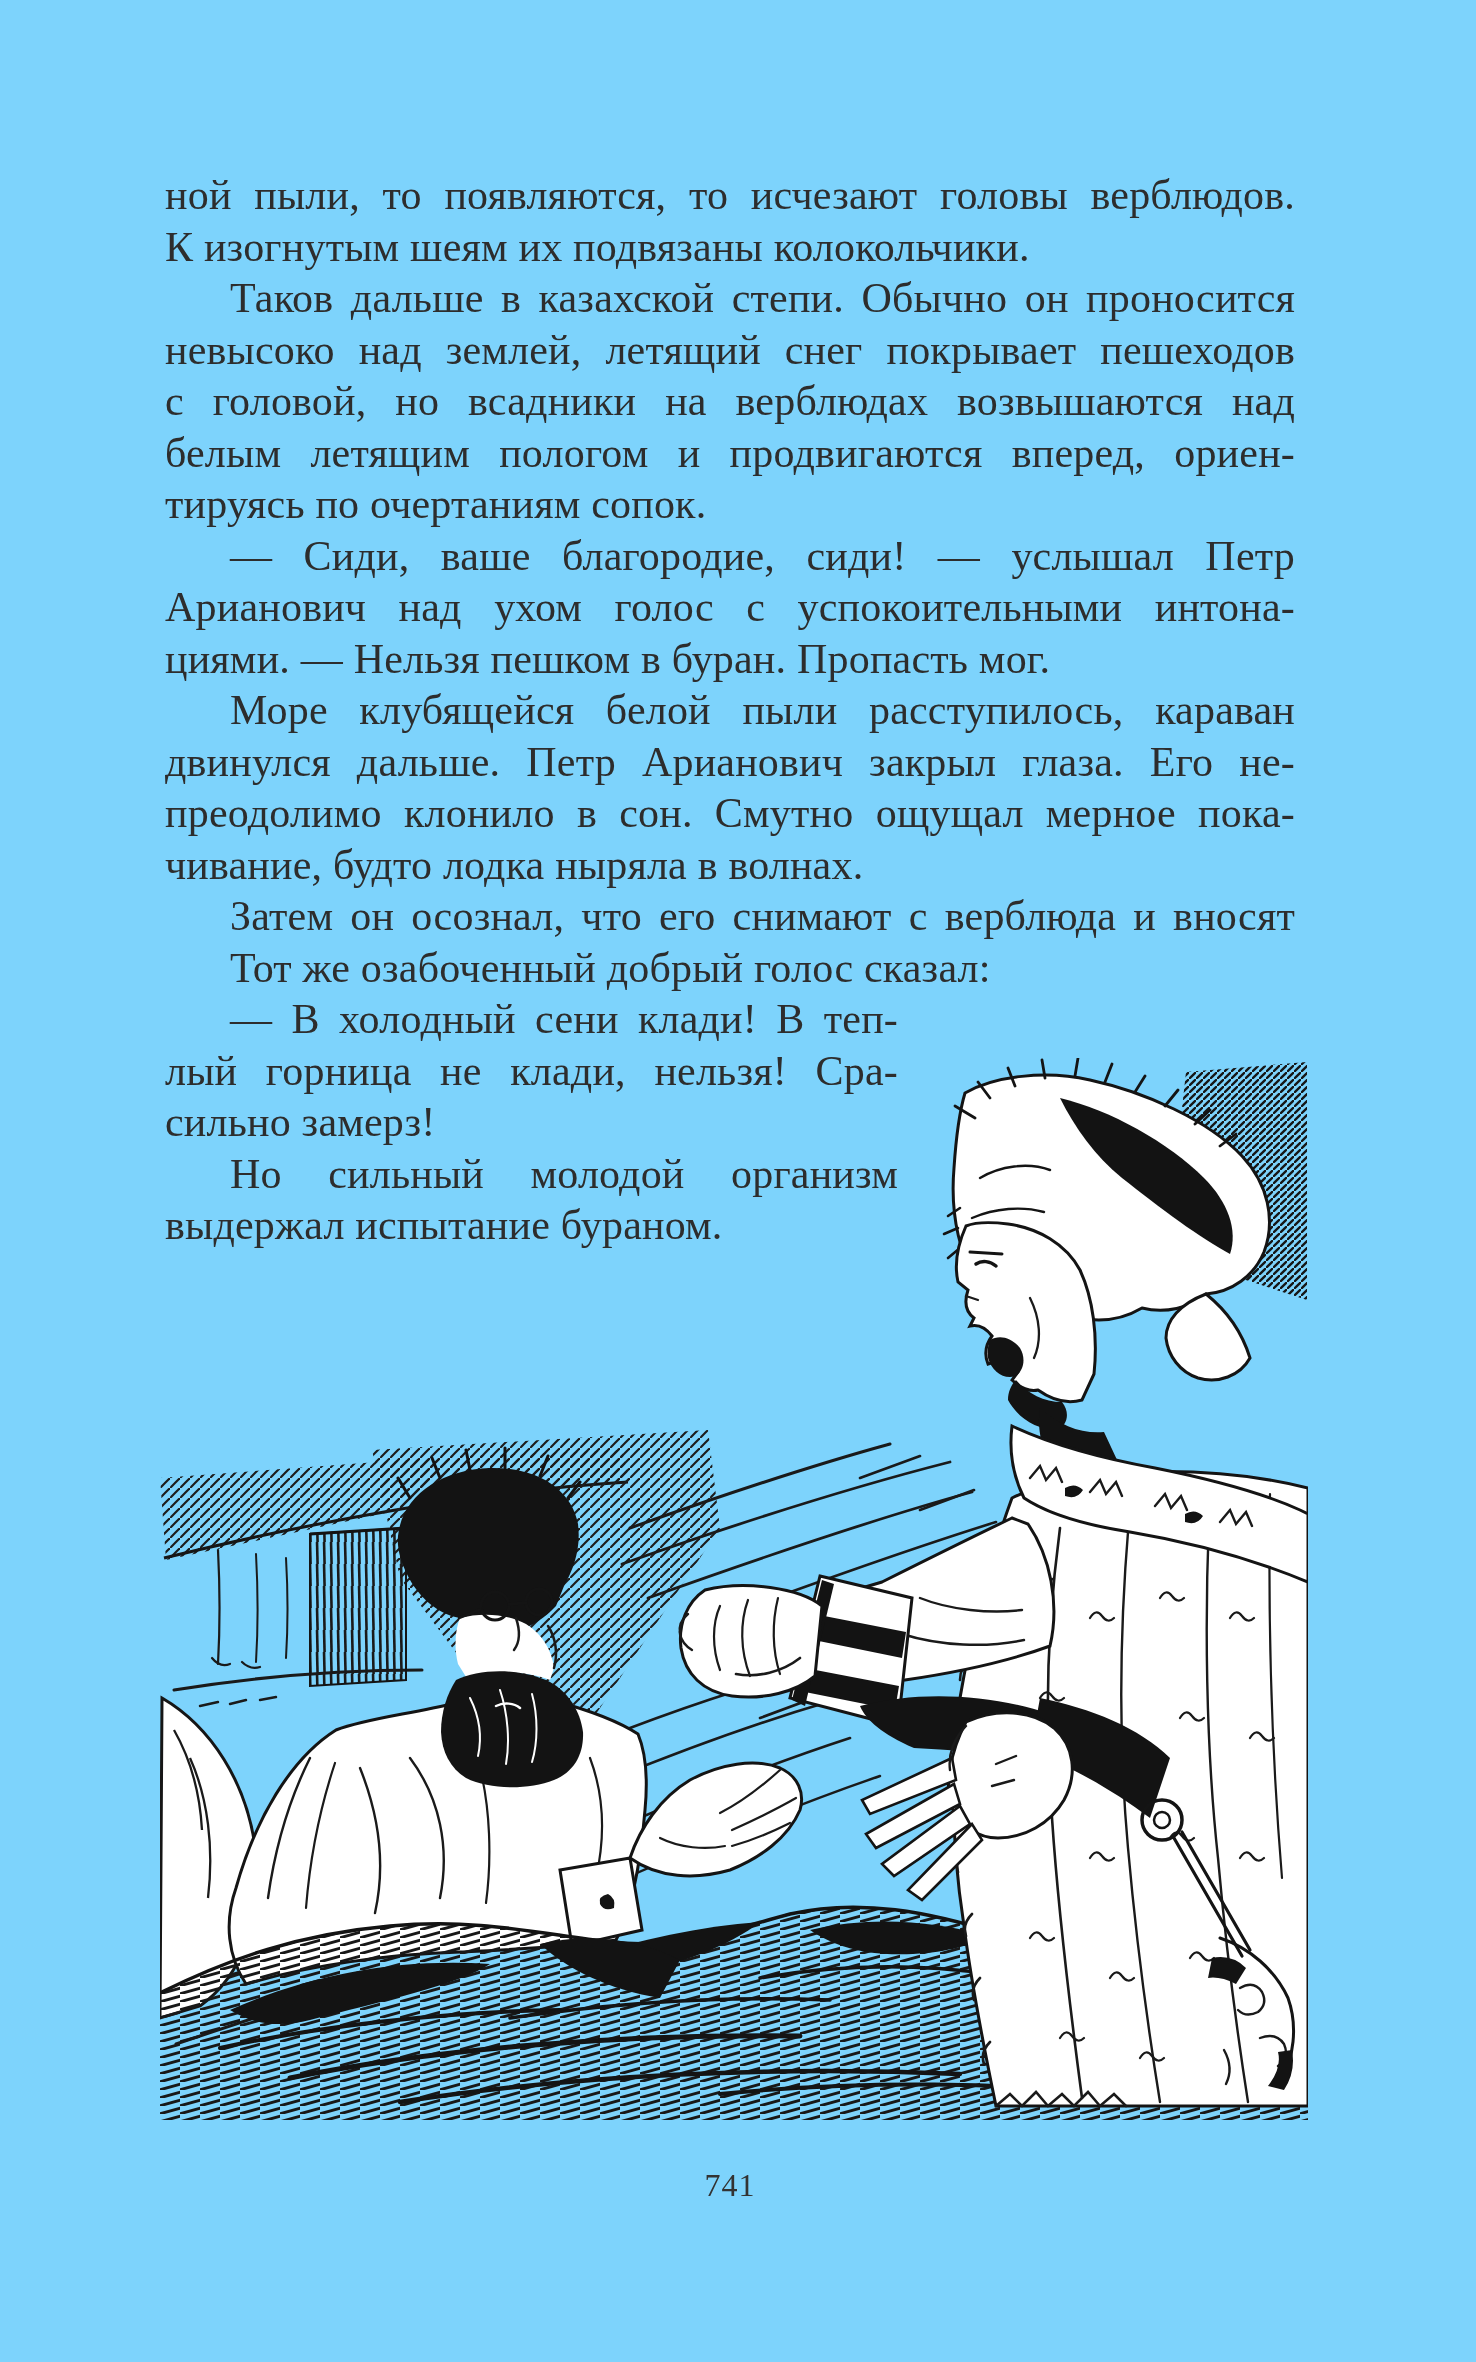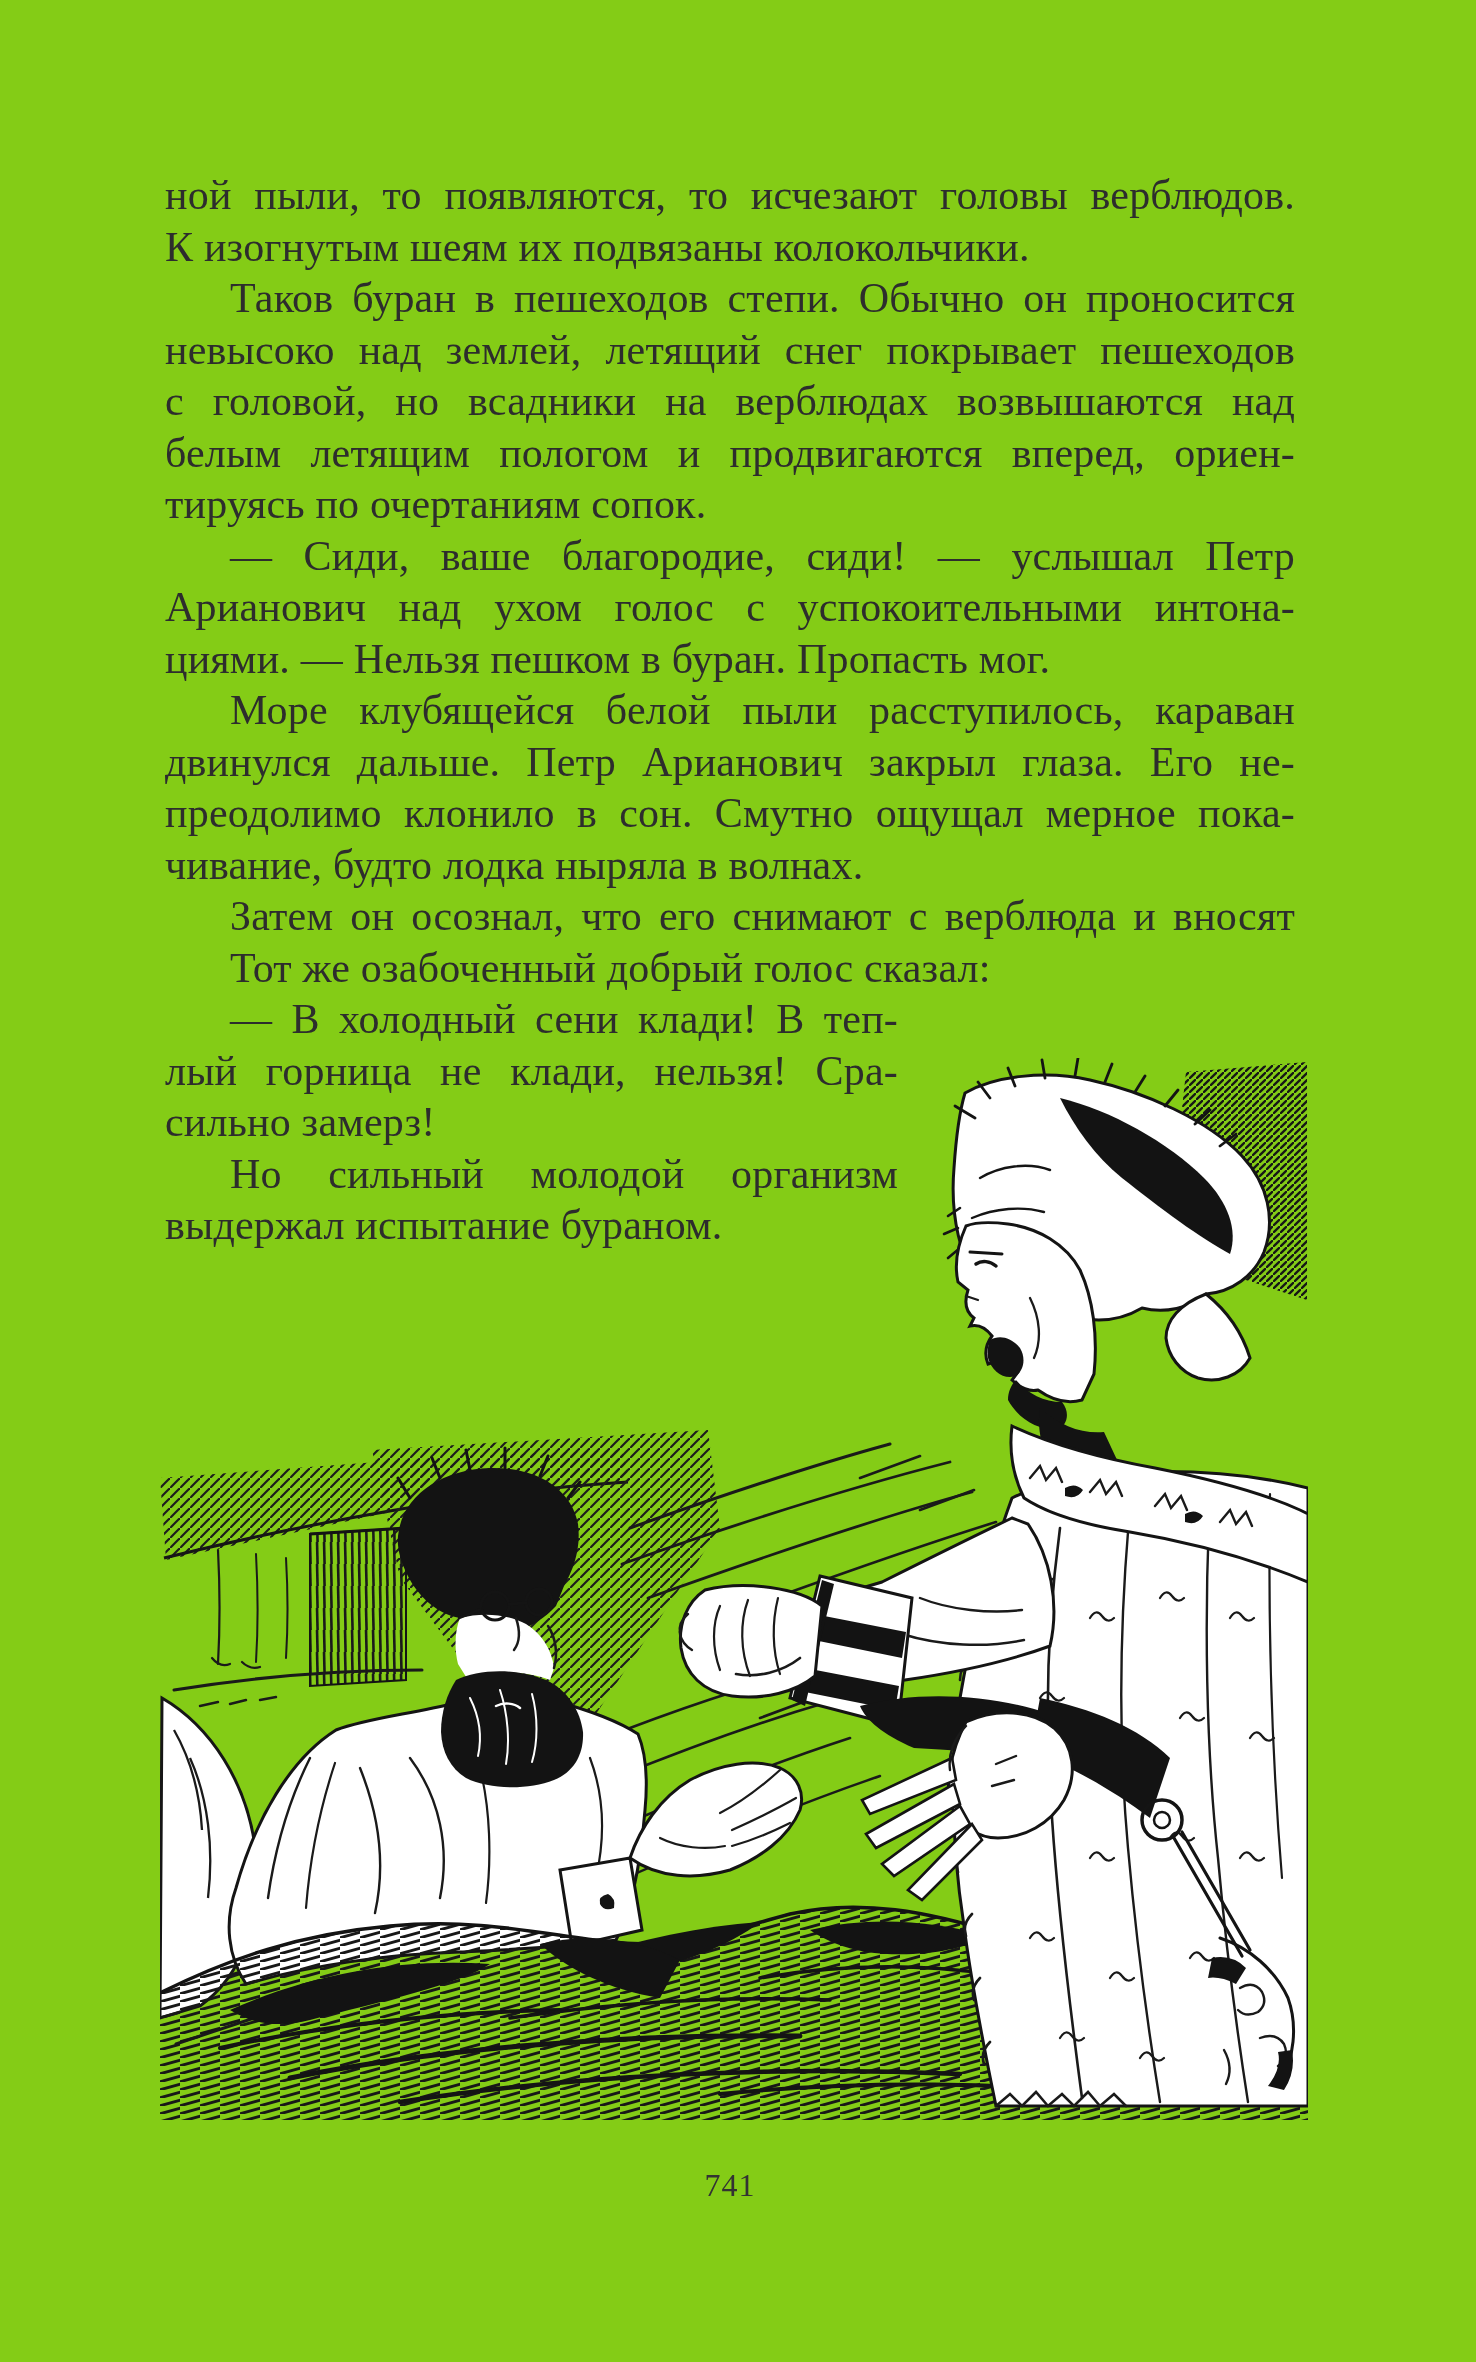--- a/index.html
+++ b/index.html
@@ -1,19 +1,19 @@
 <!DOCTYPE html>
 <html><head>
 <meta charset="utf-8">
 <style>
   html,body{margin:0;padding:0;background:#e8e8e8;}
   .page{
     position:relative;
     width:1476px;height:2362px;
-    background:#84cc16;
+    background:#7dd3fc;
     margin:0 auto;
     overflow:hidden;
     font-family:"Liberation Serif","DejaVu Serif",serif;
     color:#2d2d2d;
   }
   .text-block{
     position:absolute;
     left:165px;top:170px;
     width:1130px;
   }
@@ -49,21 +49,21 @@
   }
 </style>
 </head>
 <body>
 
 <div class="page">
 
   <div class="text-block">
     <p class="line j">ной пыли, то появляются, то исчезают головы верблюдов.</p>
     <p class="line last">К изогнутым шеям их подвязаны колокольчики.</p>
-    <p class="line j indent">Таков буран в пешеходов степи. Обычно он проносится</p>
+    <p class="line j indent">Таков дальше в казахской степи. Обычно он проносится</p>
     <p class="line j">невысоко над землей, летящий снег покрывает пешеходов</p>
     <p class="line j">с головой, но всадники на верблюдах возвышаются над</p>
     <p class="line j">белым летящим пологом и продвигаются вперед, ориен-</p>
     <p class="line last">тируясь по очертаниям сопок.</p>
     <p class="line j indent">— Сиди, ваше благородие, сиди! — услышал Петр</p>
     <p class="line j">Арианович над ухом голос с успокоительными интона-</p>
     <p class="line last">циями. — Нельзя пешком в буран. Пропасть мог.</p>
     <p class="line j indent">Море клубящейся белой пыли расступилось, караван</p>
     <p class="line j">двинулся дальше. Петр Арианович закрыл глаза. Его не-</p>
     <p class="line j">преодолимо клонило в сон. Смутно ощущал мерное пока-</p>

